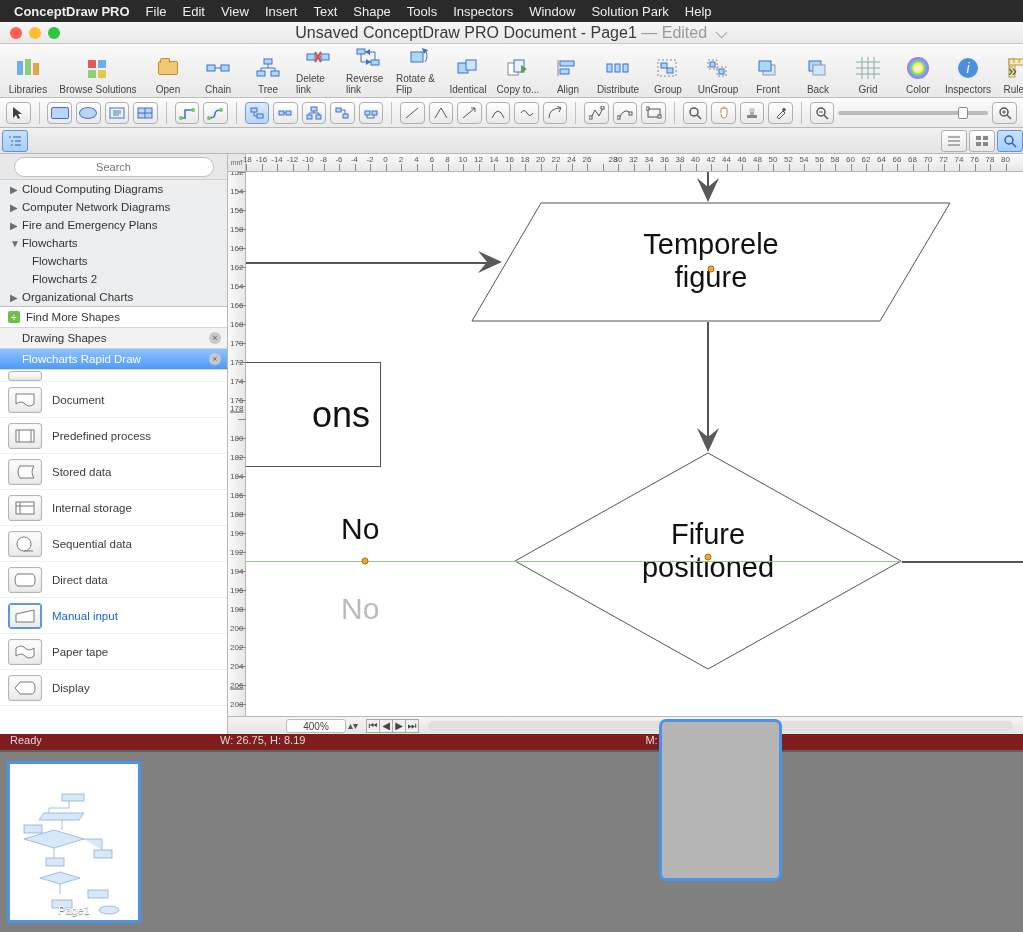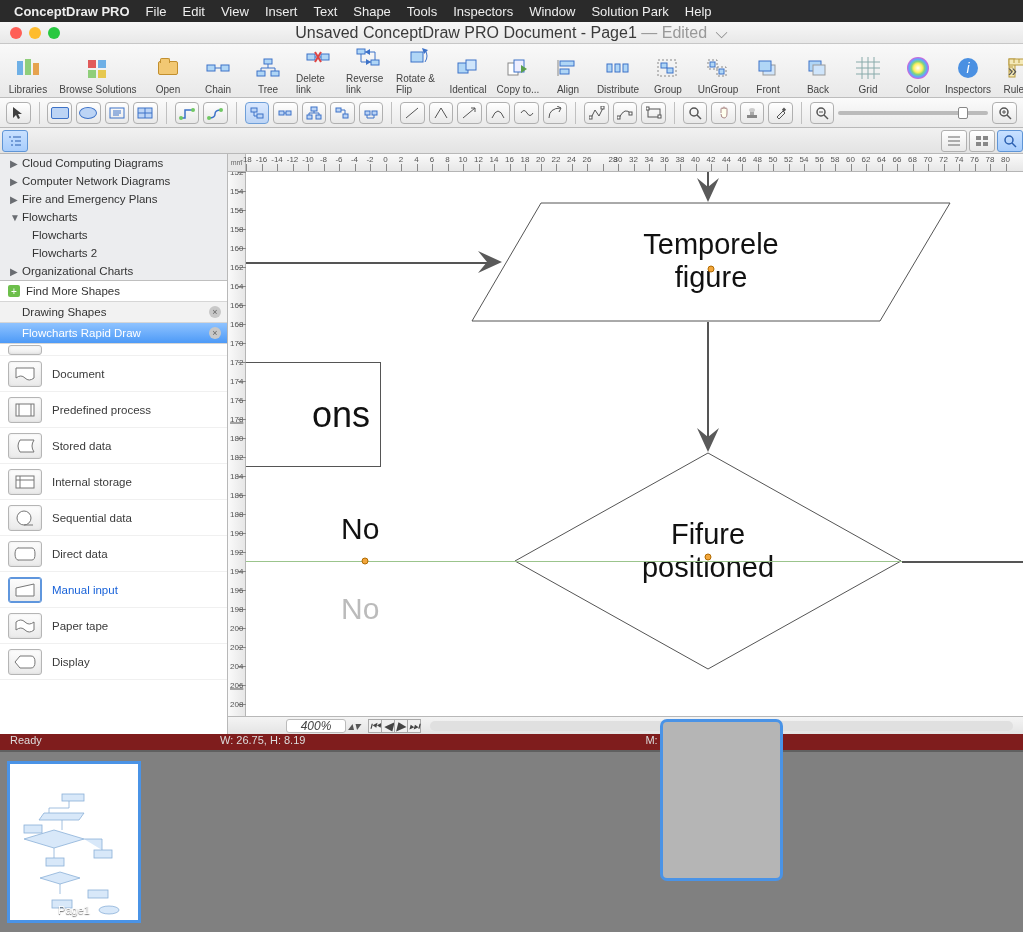--- a/index.html
+++ b/index.html
@@ -82,21 +82,21 @@
 .diamond { position:absolute; }
 .rect { position:absolute; border:1px solid #555; background:#fff; display:flex; align-items:center; justify-content:flex-end; padding-right:10px; }
 .arrow-line { position:absolute; background:#555; }
 .arrowhead { position:absolute; }
 .bigtext { font-family: Arial, sans-serif; font-size:29px; color:#111; text-align:center; }
 .notext { font-family: Arial, sans-serif; font-size:30px; }
 .gline { position:absolute; height:1px; background:#9bc48c; }
 .gdot { position:absolute; width:7px; height:7px; border-radius:50%; background:#f2a63c; border:1px solid #b06a00; transform:translate(-50%,-50%); }
 
 
-.canvasfoot { height:18px; background:linear-gradient(#f4f4f4,#e4e4e4); border-top:1px solid #b8b8b8; display:flex; align-items:center; font-size:12px; color:#444;font-style:italic; }
+.canvasfoot { height:18px; background:linear-gradient(#f4f4f4,#e4e4e4); border-top:1px solid #b8b8b8; display:flex; align-items:center; font-size:10px; color:#444; }
 .canvasfoot .zoom { margin-left:58px; width:60px; border:1px solid #bbb; background:#fff; border-radius:3px; text-align:center; height:14px; line-height:13px; }
 .canvasfoot .pagers { margin-left:8px; display:flex; }
 .canvasfoot .pagers span { width:14px; height:14px; border:1px solid #aaa; background:#f0f0f0; margin-right:-1px; display:flex; align-items:center; justify-content:center; }
 .canvasfoot .hscroll { flex:1; margin:0 10px; height:10px; background:#e0e0e0; border-radius:5px; position:relative; }
 .canvasfoot .hscroll .thumb { position:absolute; left:40%; width:20%; top:1px; bottom:1px; background:#b5b5b5; border-radius:4px; }
 
 
 .statusbar { height:16px; background:#7f1d1d; color:#ddd; font-size:11px; display:flex; align-items:flex-start; padding:0 10px; }
 .statusbar .sb-l { width:210px; }
 .statusbar .sb-m { width:340px; text-align:center; }
@@ -581,20 +581,23 @@
       <svg width="14" height="14">
         <circle cx="6" cy="6" r="4" fill="none" stroke="#2a5fb0" stroke-width="1.5"></circle>
         <line x1="9" y1="9" x2="13" y2="13" stroke="#2a5fb0" stroke-width="1.5"></line>
       </svg>
     </div>
 </div>
 
 <div class="main">
 
   <div class="left">
+    <div class="search">
+      <input type="text" placeholder="Search" style="">
+    </div>
     <div class="tree" id="tree">
         <div class="node">
           <span class="arrow">▶</span>
           <span>Cloud Computing Diagrams</span>
         </div>
         <div class="node">
           <span class="arrow">▶</span>
           <span>Computer Network Diagrams</span>
         </div>
         <div class="node">
@@ -841,21 +844,21 @@
           <div class="lbl" style="top: 152px;">168</div>
           <div class="tick" style="top: 171px;"></div>
           <div class="lbl" style="top: 171px;">170</div>
           <div class="tick" style="top: 190px;"></div>
           <div class="lbl" style="top: 190px;">172</div>
           <div class="tick" style="top: 209px;"></div>
           <div class="lbl" style="top: 209px;">174</div>
           <div class="tick" style="top: 228px;"></div>
           <div class="lbl" style="top: 228px;">176</div>
           <div class="tick" style="top: 247px;"></div>
-          <div class="lbl" style="top: 247px; text-decoration: underline;">178</div>
+          <div class="lbl" style="top: 236px; text-decoration: underline;">178</div>
           <div class="tick" style="top: 266px;"></div>
           <div class="lbl" style="top: 266px;">180</div>
           <div class="tick" style="top: 285px;"></div>
           <div class="lbl" style="top: 285px;">182</div>
           <div class="tick" style="top: 304px;"></div>
           <div class="lbl" style="top: 304px;">184</div>
           <div class="tick" style="top: 323px;"></div>
           <div class="lbl" style="top: 323px;">186</div>
           <div class="tick" style="top: 342px;"></div>
           <div class="lbl" style="top: 342px;">188</div>

